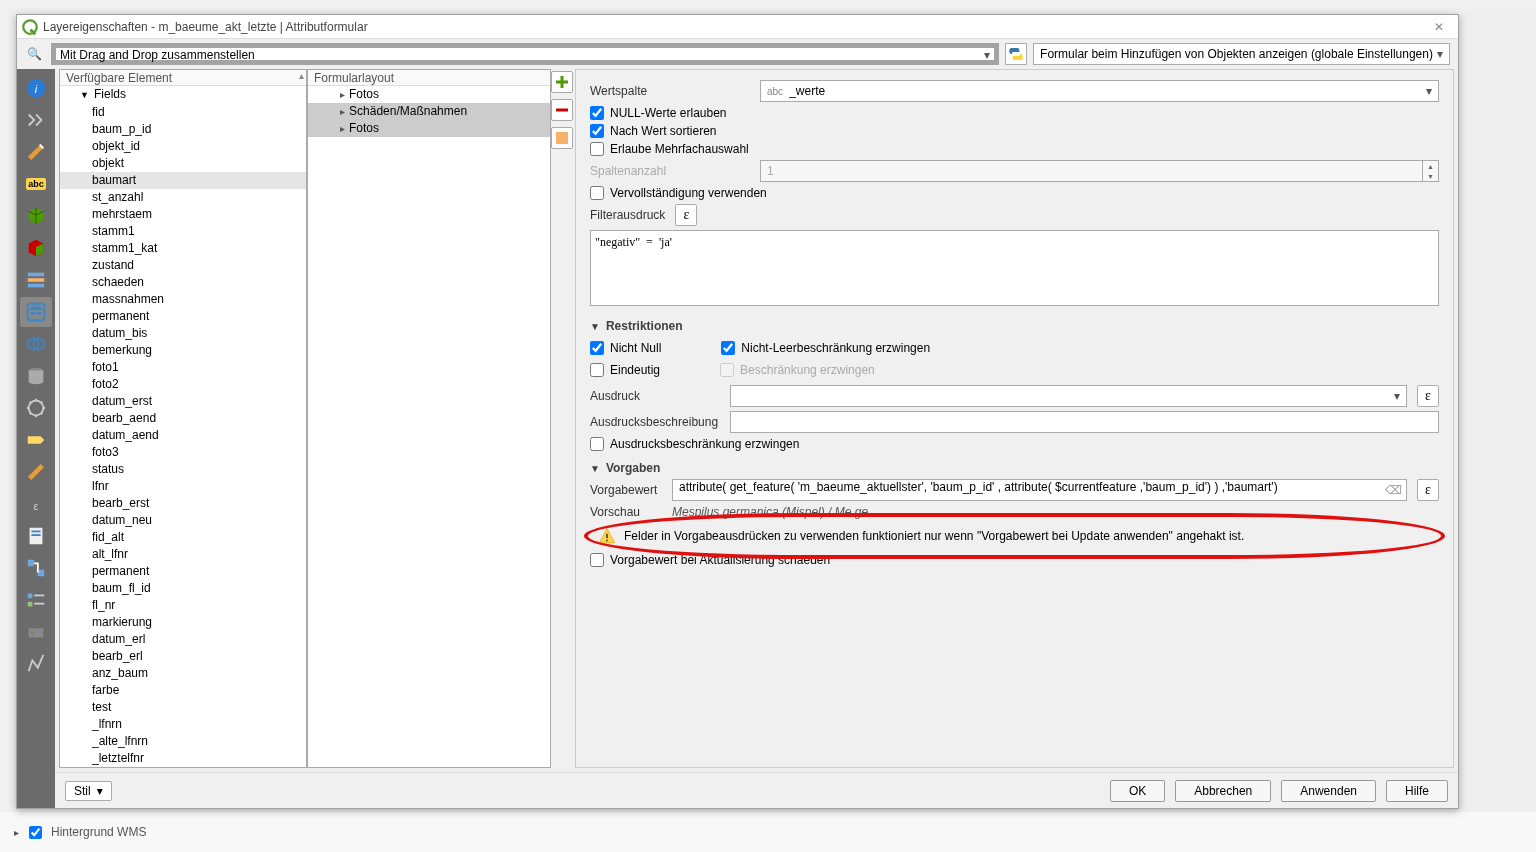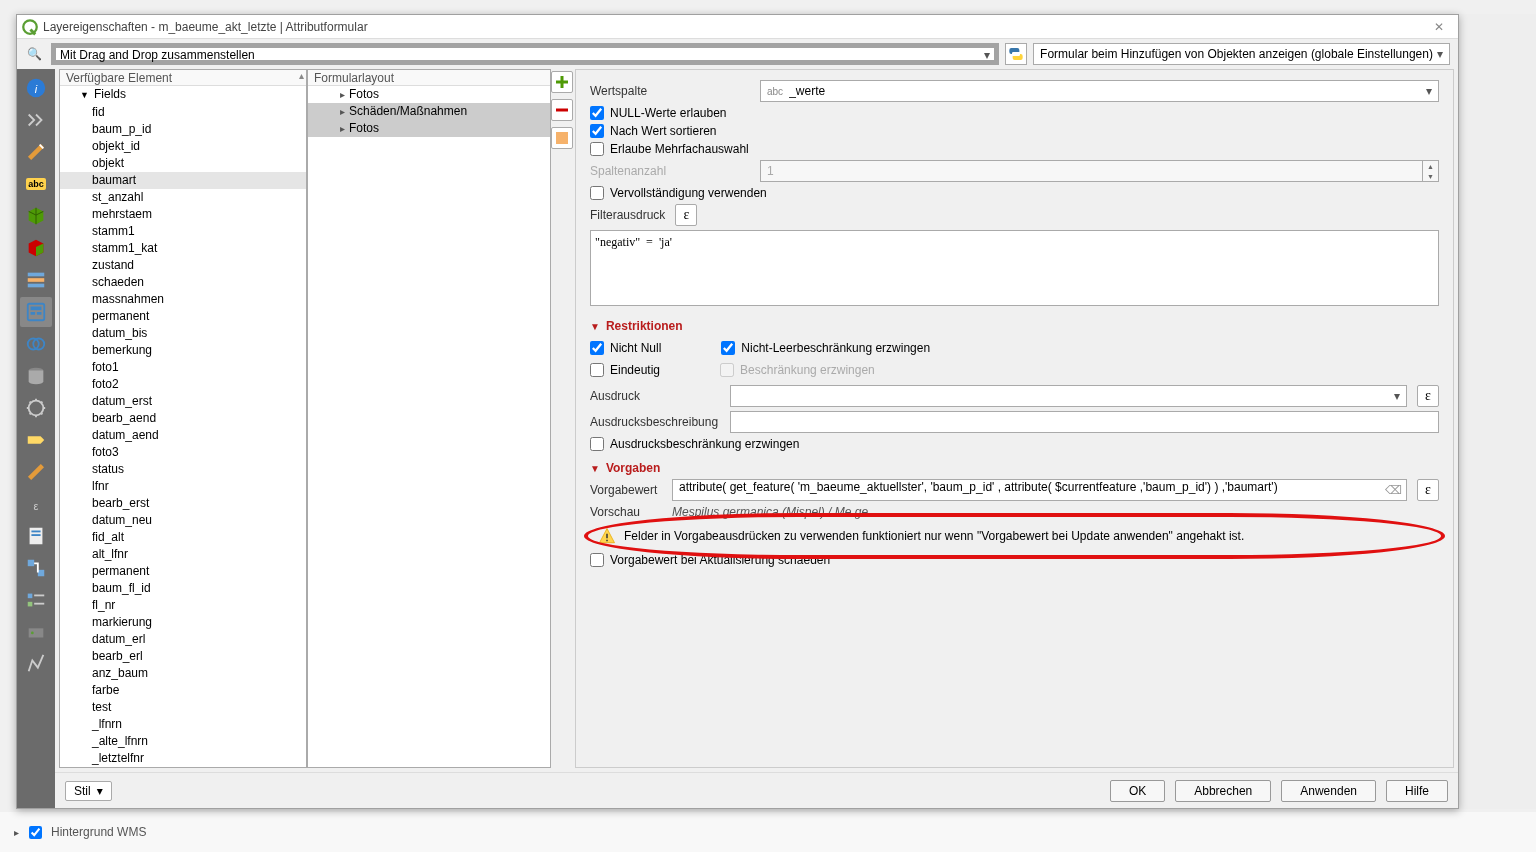--- a/index.html
+++ b/index.html
@@ -62,21 +62,21 @@
 .chk { display: flex; align-items: center; gap: 6px; margin: 4px 0; }
 .chk input { width: 14px; height: 14px; margin: 0; }
 .chk.dis { color: #aaa; }
 .combo-field { flex: 1; border: 1px solid #aaa; background: #fff; height: 22px; display: flex; align-items: center; padding: 0 6px; gap: 6px; position: relative; }
 .combo-field .arrow { margin-left: auto; color: #555; cursor: pointer; }
 .spinner { flex: 1; border: 1px solid #aaa; background: #f7f7f7; height: 22px; display: flex; align-items: center; padding: 0 6px; color: #aaa; position: relative; }
 .spinner .spins { position: absolute; right: 0; top: 0; bottom: 0; width: 16px; display: flex; flex-direction: column; border-left: 1px solid #aaa; }
 .spinner .spins div { flex: 1; display: flex; align-items: center; justify-content: center; font-size: 7px; color: #666; cursor: pointer; }
 .eps-btn { width: 22px; height: 22px; border: 1px solid #aaa; background: #fff; display: flex; align-items: center; justify-content: center; cursor: pointer; border-radius: 2px; font-family: serif; font-size: 14px; }
 textarea.expr { width: 100%; height: 76px; border: 1px solid #aaa; resize: none; padding: 4px; font-family: "Segoe UI"; }
-.section-hdr { display: flex; align-items: center; gap: 6px; font-weight: bold; margin: 10px 0 4px 0; color: #b91c1c; cursor: pointer; }
+.section-hdr { display: flex; align-items: center; gap: 6px; font-weight: bold; margin: 10px 0 4px 0; color: #404040; cursor: pointer; }
 .section-hdr::before { content: "▼"; font-size: 10px; }
 .text-input { flex: 1; border: 1px solid #aaa; background: #fff; height: 22px; padding: 0 6px; }
 .text-input.wclear { position: relative; }
 .text-input .clr { position: absolute; right: 4px; top: 3px; color: #999; cursor: pointer; }
 .preview { font-style: italic; color: #555; }
 
 
 .warn-wrap { position: relative; margin: 6px 0; }
 .warn-oval { position: absolute; left: -6px; top: -12px; right: -6px; bottom: -12px; border: 4px solid #e01010; border-radius: 50% / 100%; pointer-events: none; }
 .warn-inner { display: flex; align-items: center; gap: 8px; padding: 2px 8px; }

